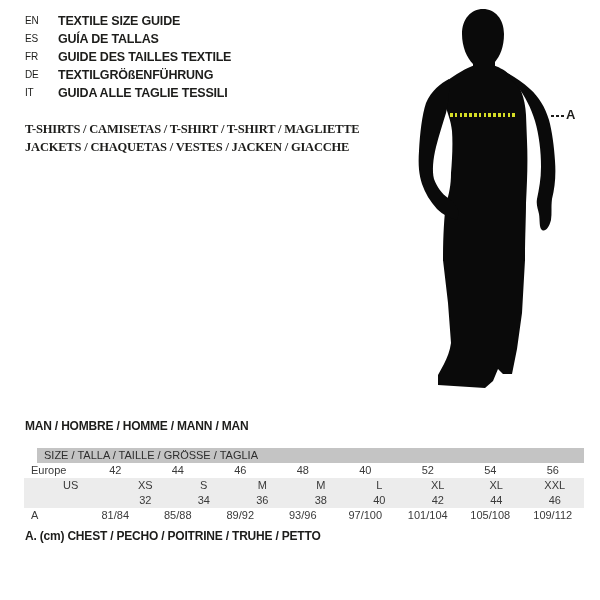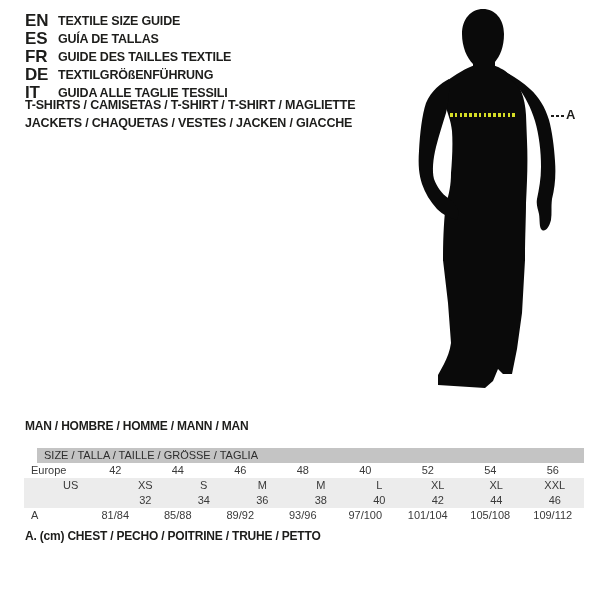--- a/index.html
+++ b/index.html
@@ -3,24 +3,24 @@
 <meta charset="utf-8">
 <style>
   html,body{margin:0;padding:0;}
   body{
     width:600px;height:600px;position:relative;background:#ffffff;
     font-family:"Liberation Sans", sans-serif;color:#1d1d1b;overflow:hidden;
   }
   
   .lang-list{position:absolute;left:25px;top:12px;}
   .lang-row{display:flex;height:18px;line-height:18px;}
-  .lang-code{width:33px;font-size:17px;font-weight:700;letter-spacing:-0.2px;}
+  .lang-code{width:33px;font-size:10px;font-weight:400;letter-spacing:-0.2px;}
   .lang-label{font-size:12.5px;font-weight:700;letter-spacing:-0.2px;white-space:nowrap;}
   
-  .categories{position:absolute;left:25px;top:96px;}
+  .categories{position:absolute;left:25px;top:120px;font-family:Liberation Serif, serif;}
   .category-line{font-size:12.5px;font-weight:700;letter-spacing:-0.2px;line-height:18px;white-space:nowrap;}
   
   .figure{position:absolute;left:415px;top:3px;width:170px;height:390px;}
   .figure svg{position:absolute;left:0;top:0;}
   .chest-dashes{
     position:absolute;left:35px;top:110px;width:67px;height:4px;
     background:repeating-linear-gradient(90deg,#d5dd26 0 2.6px,transparent 2.6px 4.8px);
   }
   .a-dashes{
     position:absolute;left:136px;top:112px;width:13px;height:2.4px;

